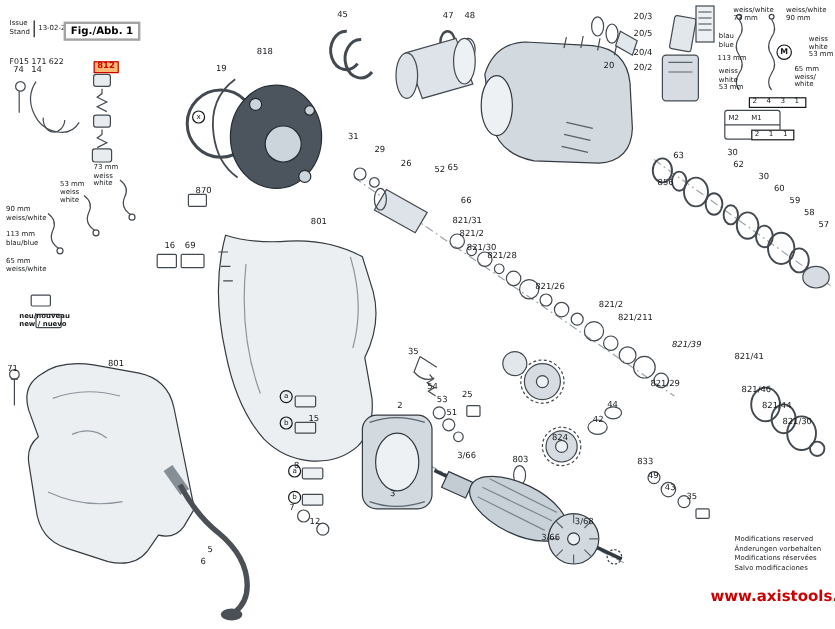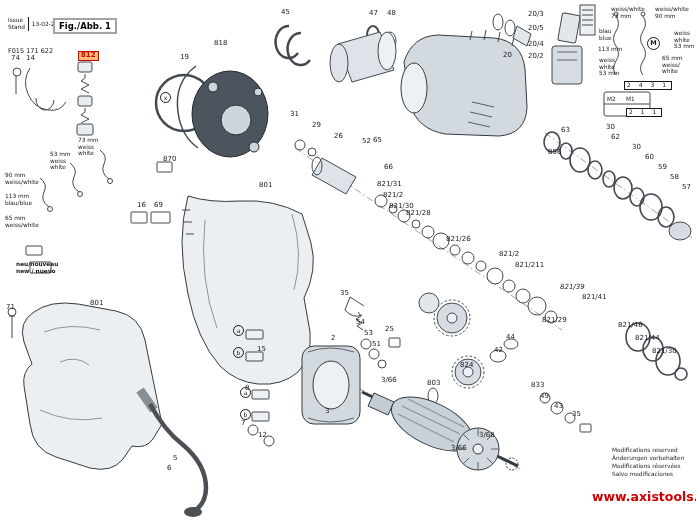--- a/index.html
+++ b/index.html
@@ -284,21 +284,21 @@
       <span class="lbl" style="left: 154px; top: 202px;">69</span>
       <span class="lbl" style="left: 163px; top: 156px;">870</span>
       <span class="lbl" style="left: 377px; top: 181px;">821/31</span>
       <span class="lbl" style="left: 383px; top: 192px;">821/2</span>
       <span class="lbl" style="left: 389px; top: 203px;">821/30</span>
       <span class="lbl" style="left: 406px; top: 210px;">821/28</span>
       <span class="lbl" style="left: 446px; top: 236px;">821/26</span>
       <span class="lbl" style="left: 499px; top: 251px;">821/2</span>
       <span class="lbl" style="left: 515px; top: 262px;">821/211</span>
       <span class="lbl" style="left: 560px; top: 284px; font-style: italic;">821/39</span>
-      <span class="lbl" style="left: 582px; top: 294px; text-align: right;">821/41</span>
+      <span class="lbl" style="left: 612px; top: 294px; text-align: right;">821/41</span>
       <span class="lbl" style="left: 542px; top: 317px;">821/29</span>
       <span class="lbl" style="left: 618px; top: 322px;">821/46</span>
       <span class="lbl" style="left: 635px; top: 335px;">821/44</span>
       <span class="lbl" style="left: 652px; top: 348px;">821/30</span>
       <span class="lbl" style="left: 340px; top: 290px;">35</span>
       <span class="lbl" style="left: 356px; top: 319px;">54</span>
       <span class="lbl" style="left: 364px; top: 330px;">53</span>
       <span class="lbl" style="left: 372px; top: 341px;">51</span>
       <span class="lbl" style="left: 385px; top: 326px;">25</span>
       <span class="lbl" style="left: 506px; top: 334px;">44</span>

